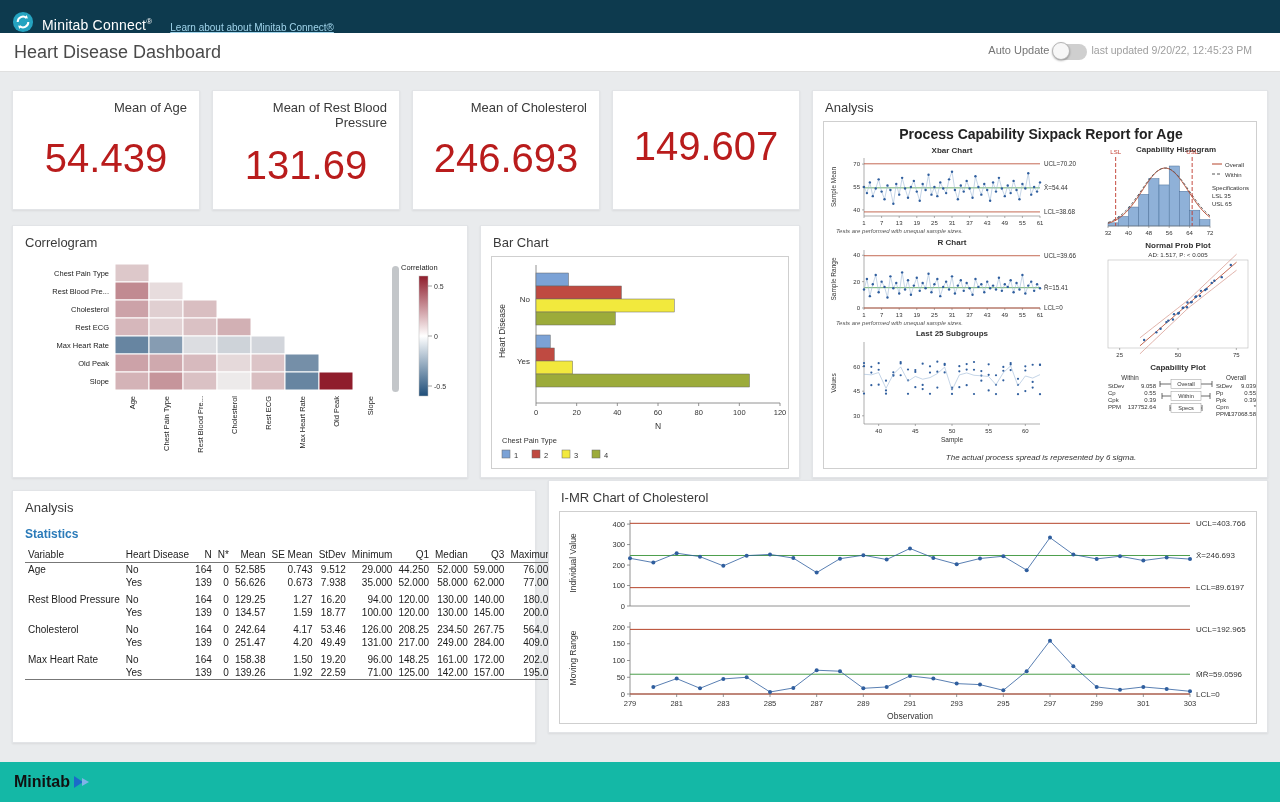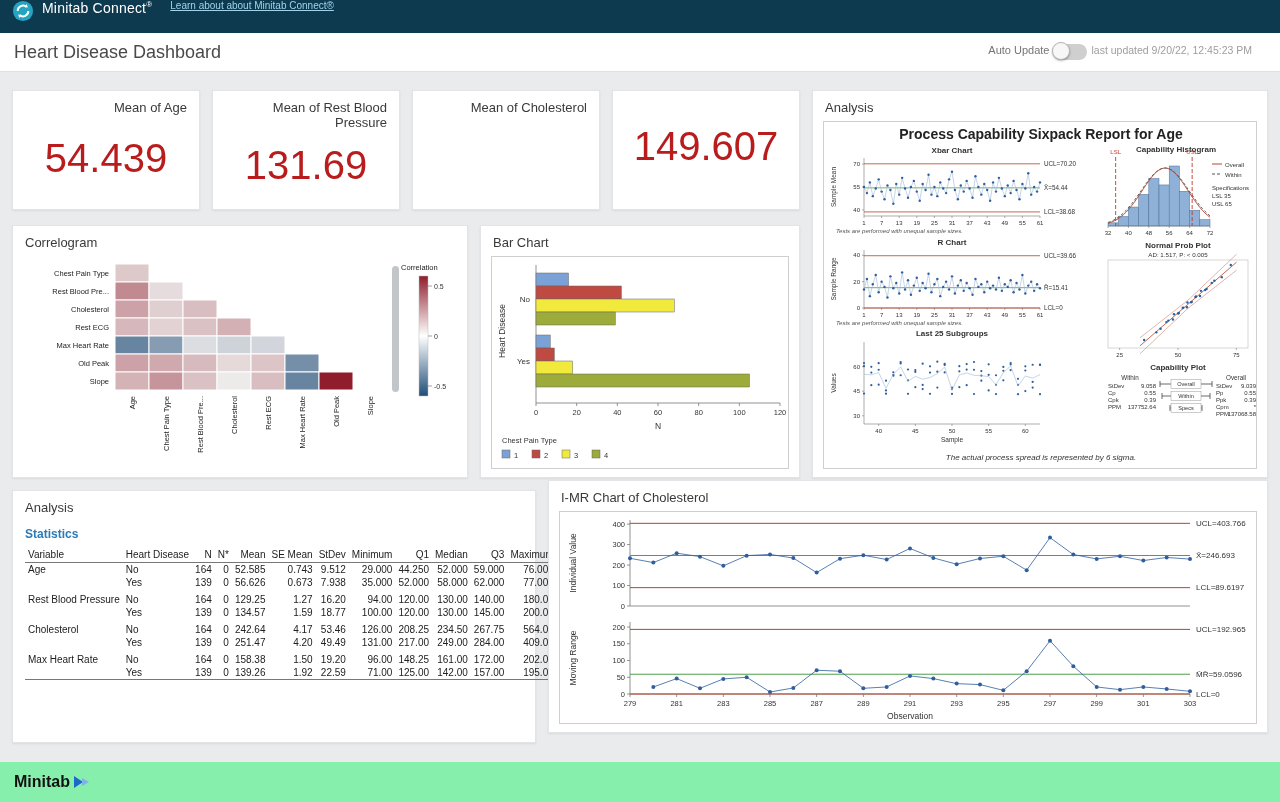--- a/index.html
+++ b/index.html
@@ -1,19 +1,19 @@
 <!DOCTYPE html>
 <html><head>
 <meta charset="utf-8">
 <style>
   * { box-sizing: border-box; margin: 0; padding: 0; }
   html,body { width:1280px; height:802px; font-family:"Liberation Sans", sans-serif; background:#fff; }
   .app { position:relative; width:1280px; height:802px; overflow:hidden; }
 
-  .topbar { position:absolute; left:0; top:0; width:1280px; height:33px; background:#0d3a4e; display:flex; align-items:flex-start; padding:0 12px; }
+  .topbar { position:absolute; left:0; top:0; width:1280px; height:33px; background:#0d3a4e; display:flex; align-items:flex-end; padding:0 12px; }
   .logo { width:22px; height:22px; margin-right:8px; }
   .app-title { color:#fff; font-size:14px; letter-spacing:.2px; }
   .app-title sup { font-size:8px; }
   .learn-link { color:#9fd3ea; font-size:10px; margin-left:18px; text-decoration:underline; cursor:pointer; }
 
   .titlebar { position:absolute; left:0; top:33px; width:1280px; height:39px; background:#fff; border-bottom:1px solid #e0e0e0; display:flex; align-items:center; justify-content:space-between; padding:0 28px 0 14px; }
   .titlebar h1 { font-size:18px; font-weight:400; color:#4a4a4a; }
   .titlebar-right { display:flex; align-items:flex-start; gap:4px; }
   .auto-label { font-size:11px; color:#757575; }
   .toggle { width:34px; height:16px; border-radius:9px; background:#cfcfcf; position:relative; cursor:pointer; }
@@ -32,21 +32,21 @@
   .scrollbar { position:absolute; left:379px; top:40px; width:7px; height:126px; border-radius:4px; background:#c3c6c9; }
 
   .stats-sub { margin:12px 12px 6px; color:#2b7bb9; font-weight:bold; font-size:12px; }
   #stats-table { margin:0 12px; border-collapse:collapse; width:calc(100% - 24px); font-size:10px; color:#222; border-bottom:1px solid #777; }
   #stats-table th { border-bottom:1px solid #777; padding:2px 3px; font-weight:normal; white-space:nowrap; }
   #stats-table td { padding:1px 3px; white-space:nowrap; }
   #stats-table .ar { text-align:right; }
   #stats-table .al { text-align:left; }
   #stats-table tr.group-start td { padding-top:5px; }
 
-  .footer { position:absolute; left:0; top:762px; width:1280px; height:40px; background:#86efac; display:flex; align-items:center; padding:0 14px; }
+  .footer { position:absolute; left:0; top:762px; width:1280px; height:40px; background:#14b8a6; display:flex; align-items:center; padding:0 14px; }
   .brand { display:flex; align-items:center; gap:4px; font-size:16px; font-weight:bold; color:#111; }
 </style>
 </head>
 <body>
 
 <div class="app">
 
   <header class="topbar">
     <div class="logo">
       <svg width="22" height="22" viewBox="0 0 24 24">
@@ -77,20 +77,21 @@
     <section class="panel kpi" style="left:12px;top:18px;width:188px;height:120px">
       <div class="panel-title">Mean of Age</div>
       <div class="kpi-value">54.439</div>
     </section>
     <section class="panel kpi" style="left:212px;top:18px;width:188px;height:120px">
       <div class="panel-title">Mean of Rest Blood Pressure</div>
       <div class="kpi-value">131.69</div>
     </section>
     <section class="panel kpi" style="left:412px;top:18px;width:188px;height:120px">
       <div class="panel-title">Mean of Cholesterol</div>
+      <div class="kpi-value">246.693</div>
     </section>
     <section class="panel kpi" style="left:612px;top:18px;width:188px;height:120px">
       <div class="kpi-value">149.607</div>
     </section>
 
     <section class="panel" style="left:812px;top:18px;width:456px;height:388px">
       <div class="panel-title">Analysis</div>
       <div class="fig" id="sixpack-fig"><svg width="434" height="346">
             <text x="217" y="17" font-size="14" fill="#222" text-anchor="middle" font-weight="bold">Process Capability Sixpack Report for Age</text>
             <text x="128" y="31" font-size="8" fill="#333" text-anchor="middle" font-weight="bold">Xbar Chart</text>

